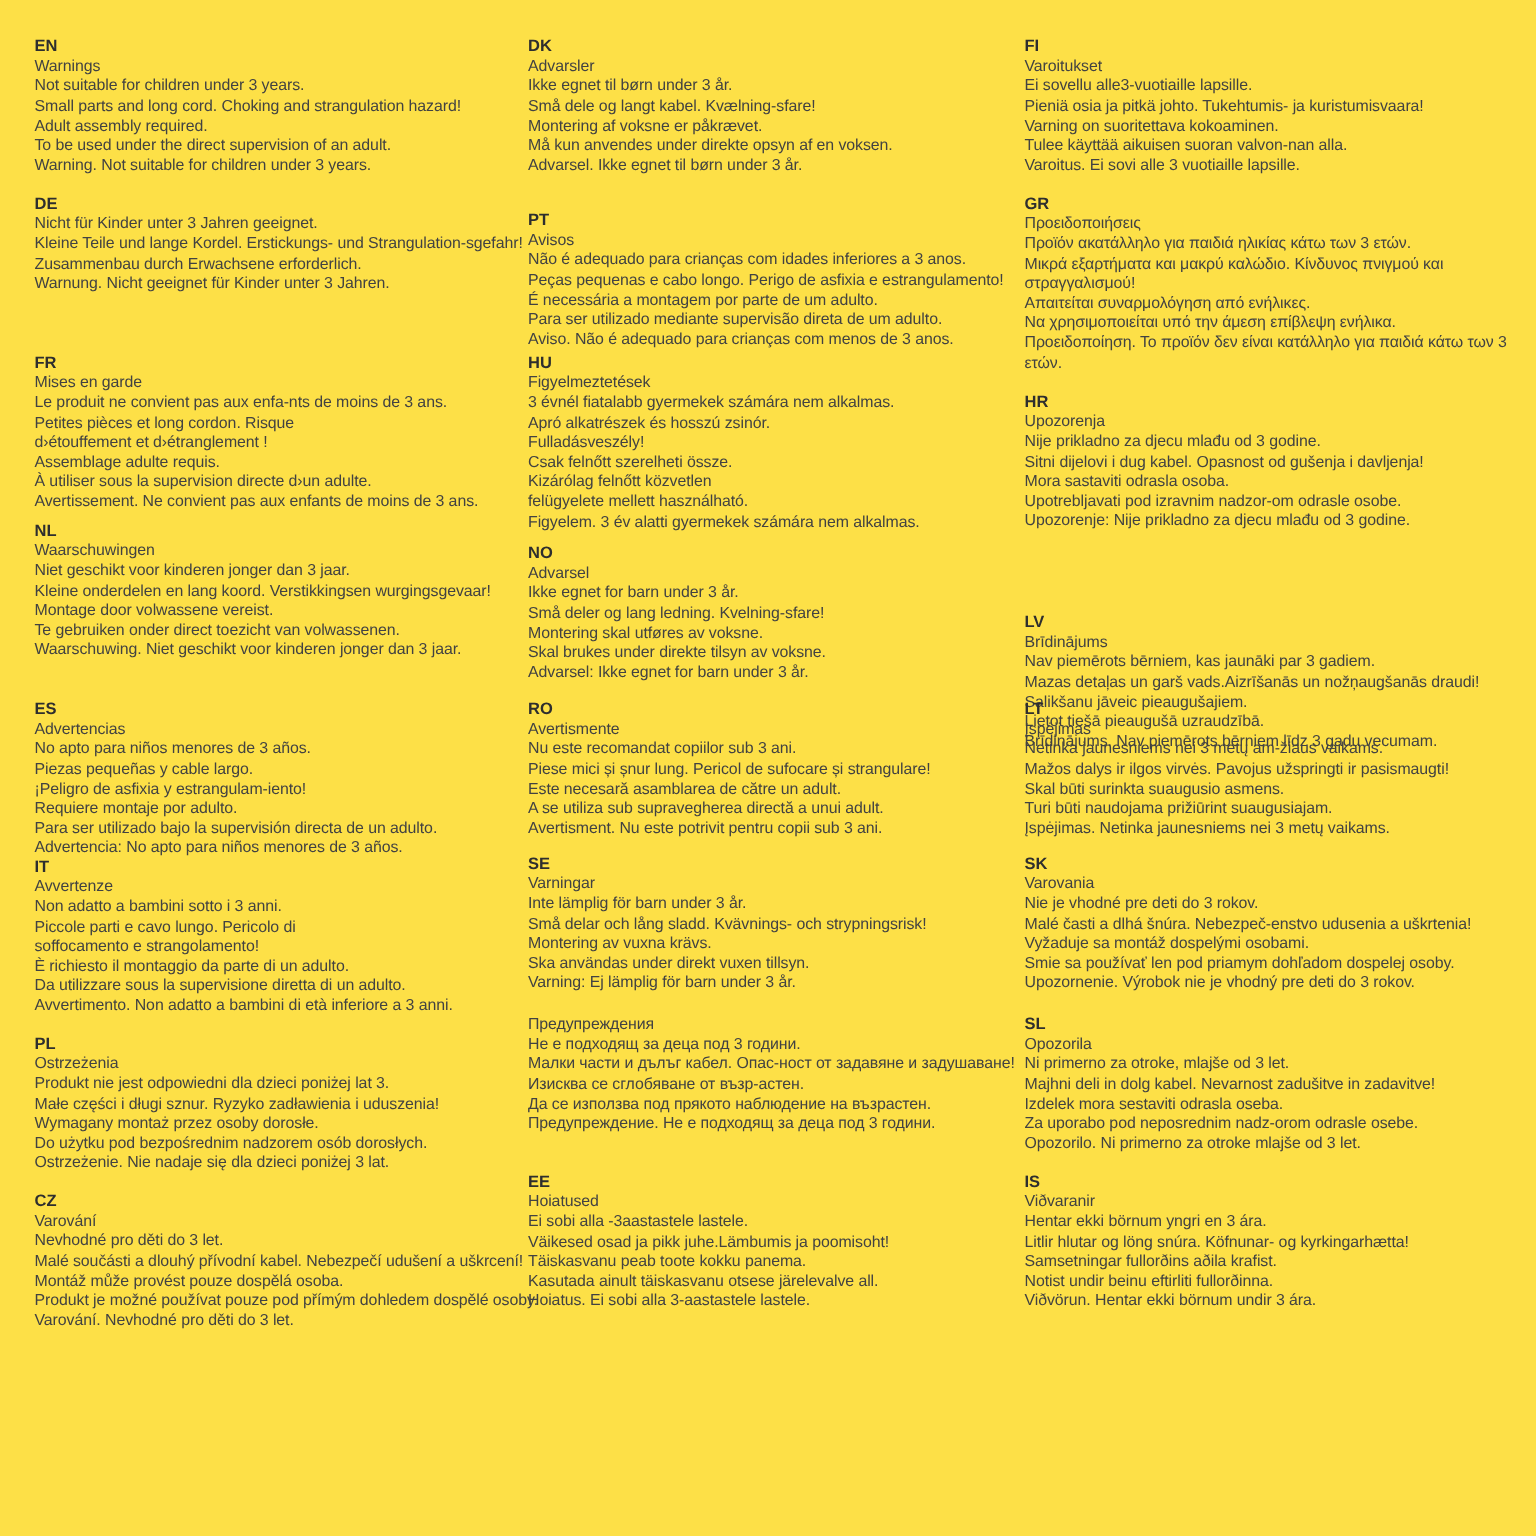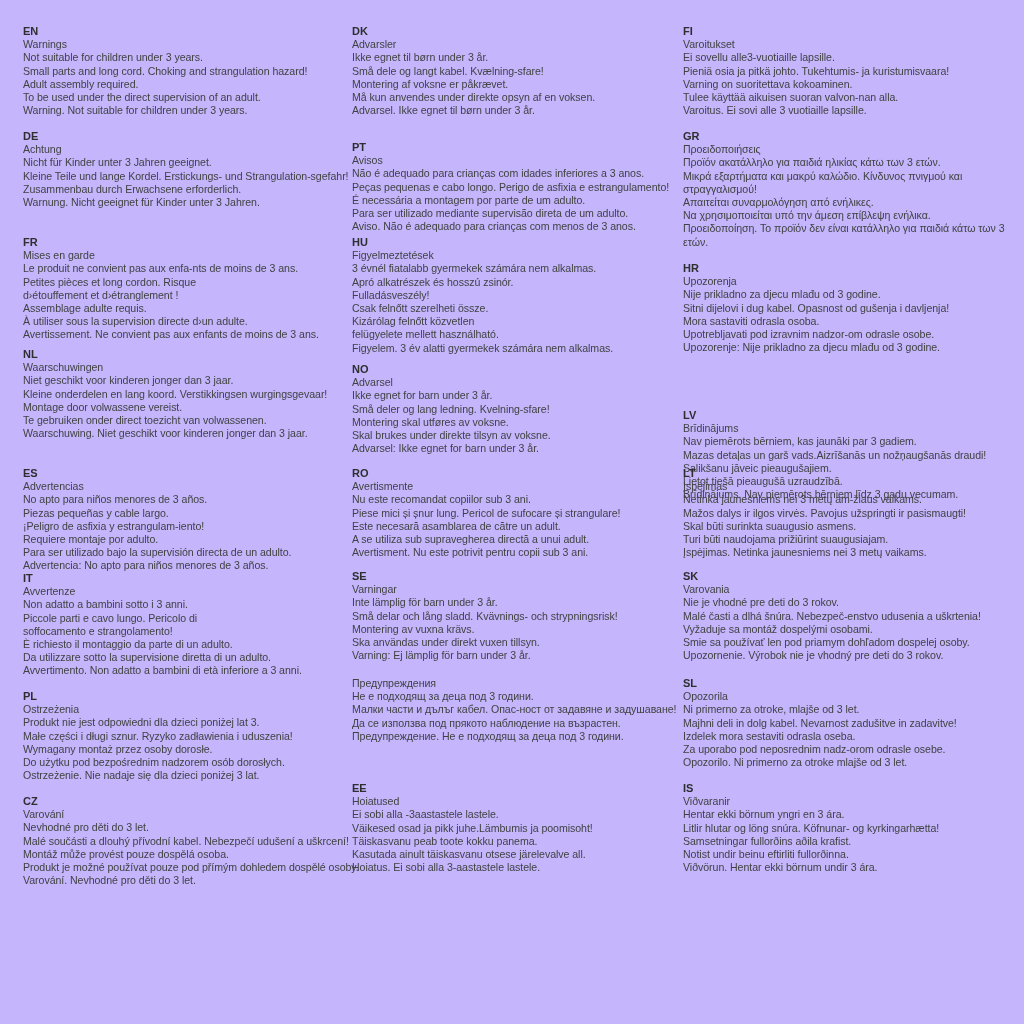--- a/index.html
+++ b/index.html
@@ -4,21 +4,21 @@
 <style>
   html, body {
     margin: 0;
     padding: 0;
     background: #ffffff;
   }
   .page {
     position: relative;
     width: 1024px;
     height: 1024px;
-    background: #c4b5fd;
+    background: #fde047;
     font-family: "Liberation Sans", "DejaVu Sans", sans-serif;
     overflow: hidden;
   }
   .col {
     position: absolute;
     top: 0;
     height: 1024px;
   }
   .lang {
     position: absolute;
@@ -49,21 +49,20 @@
         <div class="code">EN</div>
         <div class="line">Warnings</div>
         <div class="line">Not suitable for children under 3 years.</div>
         <div class="line">Small parts and long cord. Choking and strangulation hazard!</div>
         <div class="line">Adult assembly required.</div>
         <div class="line">To be used under the direct supervision of an adult.</div>
         <div class="line">Warning. Not suitable for children under 3 years.</div>
       </section>
       <section class="lang" style="top: 130px;">
         <div class="code">DE</div>
-        <div class="line">Achtung</div>
         <div class="line">Nicht für Kinder unter 3 Jahren geeignet.</div>
         <div class="line">Kleine Teile und lange Kordel. Erstickungs- und Strangulation-sgefahr!</div>
         <div class="line">Zusammenbau durch Erwachsene erforderlich.</div>
         <div class="line">Warnung. Nicht geeignet für Kinder unter 3 Jahren.</div>
       </section>
       <section class="lang" style="top: 236px;">
         <div class="code">FR</div>
         <div class="line">Mises en garde</div>
         <div class="line">Le produit ne convient pas aux enfa-nts de moins de 3 ans.</div>
         <div class="line">Petites pièces et long cordon. Risque</div>
@@ -91,21 +90,21 @@
         <div class="line">Para ser utilizado bajo la supervisión directa de un adulto.</div>
         <div class="line">Advertencia: No apto para niños menores de 3 años.</div>
       </section>
       <section class="lang" style="top: 572px;">
         <div class="code">IT</div>
         <div class="line">Avvertenze</div>
         <div class="line">Non adatto a bambini sotto i 3 anni.</div>
         <div class="line">Piccole parti e cavo lungo. Pericolo di</div>
         <div class="line">soffocamento e strangolamento!</div>
         <div class="line">È richiesto il montaggio da parte di un adulto.</div>
-        <div class="line">Da utilizzare sotto la supervisione diretta di un adulto.</div>
+        <div class="line">Da utilizzare sous la supervisione diretta di un adulto.</div>
         <div class="line">Avvertimento. Non adatto a bambini di età inferiore a 3 anni.</div>
       </section>
       <section class="lang" style="top: 690px;">
         <div class="code">PL</div>
         <div class="line">Ostrzeżenia</div>
         <div class="line">Produkt nie jest odpowiedni dla dzieci poniżej lat 3.</div>
         <div class="line">Małe części i długi sznur. Ryzyko zadławienia i uduszenia!</div>
         <div class="line">Wymagany montaż przez osoby dorosłe.</div>
         <div class="line">Do użytku pod bezpośrednim nadzorem osób dorosłych.</div>
         <div class="line">Ostrzeżenie. Nie nadaje się dla dzieci poniżej 3 lat.</div>
@@ -174,20 +173,21 @@
         <div class="line">Inte lämplig för barn under 3 år.</div>
         <div class="line">Små delar och lång sladd. Kvävnings- och strypningsrisk!</div>
         <div class="line">Montering av vuxna krävs.</div>
         <div class="line">Ska användas under direkt vuxen tillsyn.</div>
         <div class="line">Varning: Ej lämplig för barn under 3 år.</div>
       </section>
       <section class="lang" style="top: 677px;">
         <div class="line">Предупреждения</div>
         <div class="line">Не е подходящ за деца под 3 години.</div>
         <div class="line">Малки части и дълъг кабел. Опас-ност от задавяне и задушаване!</div>
+        <div class="line">Изисква се сглобяване от възр-астен.</div>
         <div class="line">Да се използва под прякото наблюдение на възрастен.</div>
         <div class="line">Предупреждение. Не е подходящ за деца под 3 години.</div>
       </section>
       <section class="lang" style="top: 782px;">
         <div class="code">EE</div>
         <div class="line">Hoiatused</div>
         <div class="line">Ei sobi alla -3aastastele lastele.</div>
         <div class="line">Väikesed osad ja pikk juhe.Lämbumis ja poomisoht!</div>
         <div class="line">Täiskasvanu peab toote kokku panema.</div>
         <div class="line">Kasutada ainult täiskasvanu otsese järelevalve all.</div>

